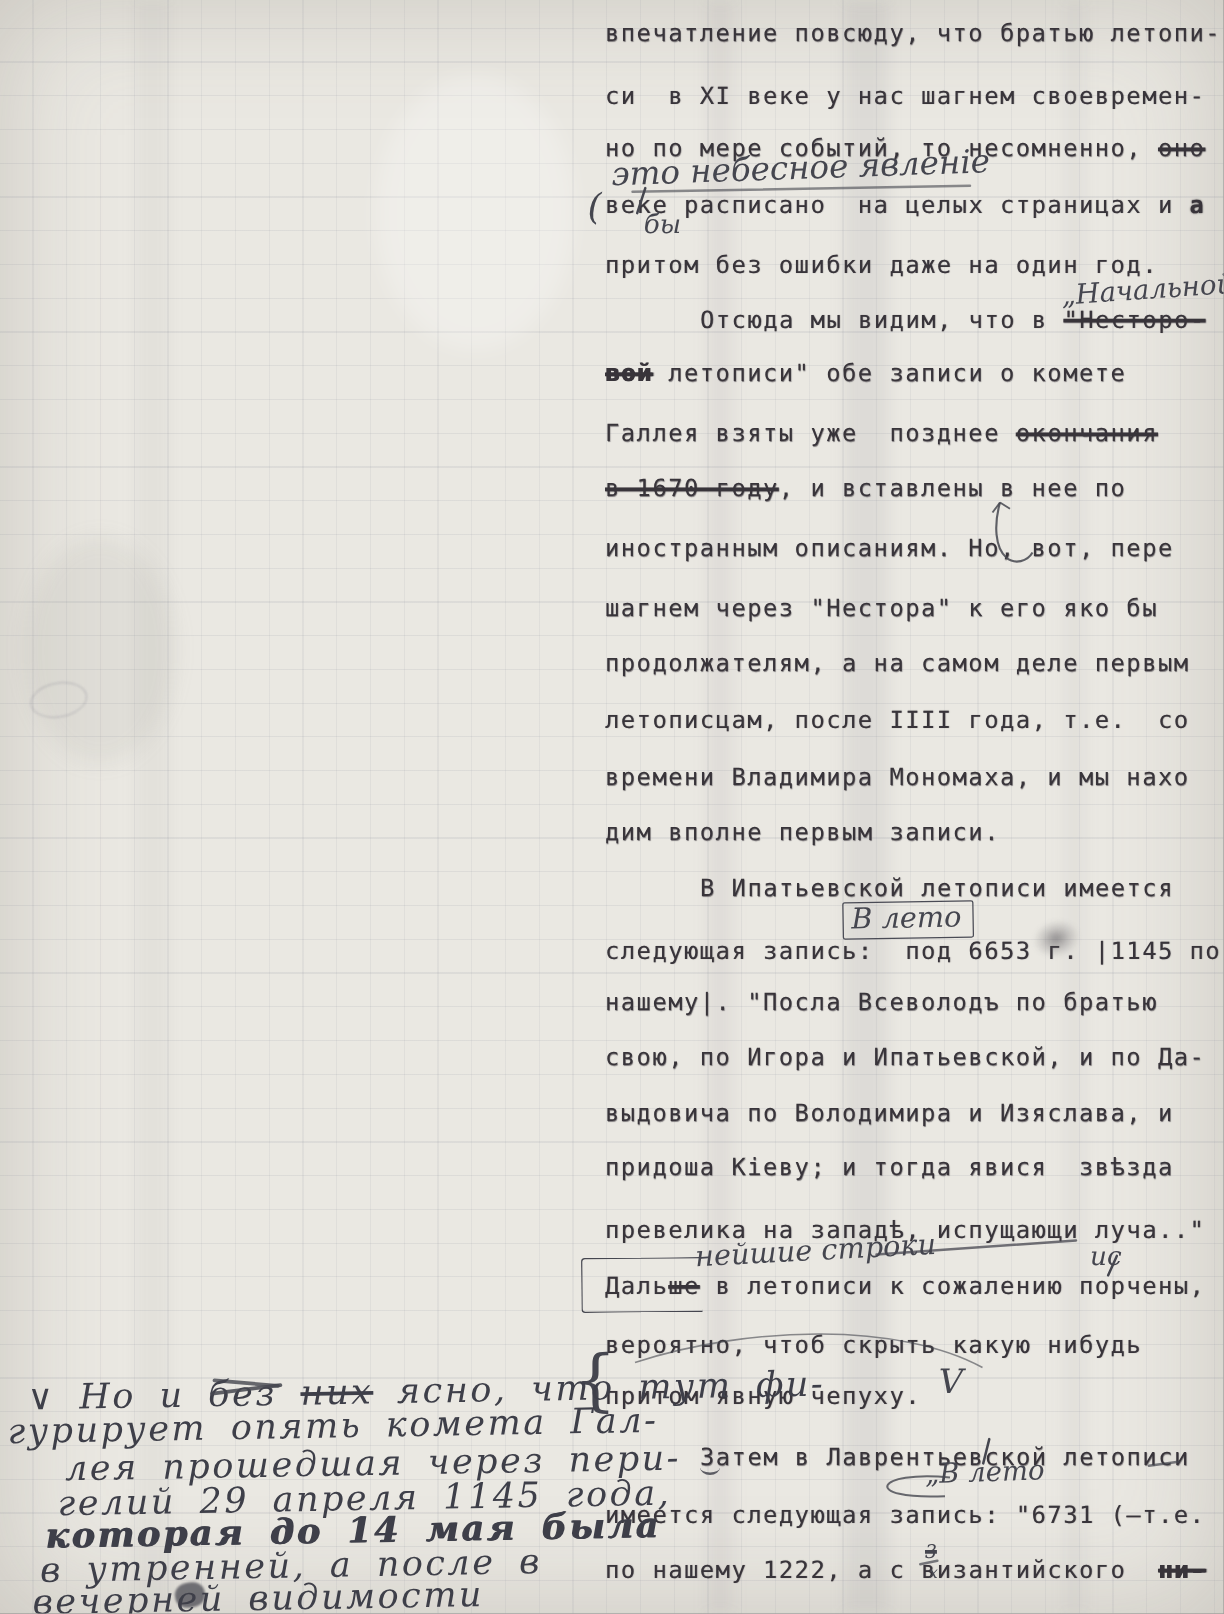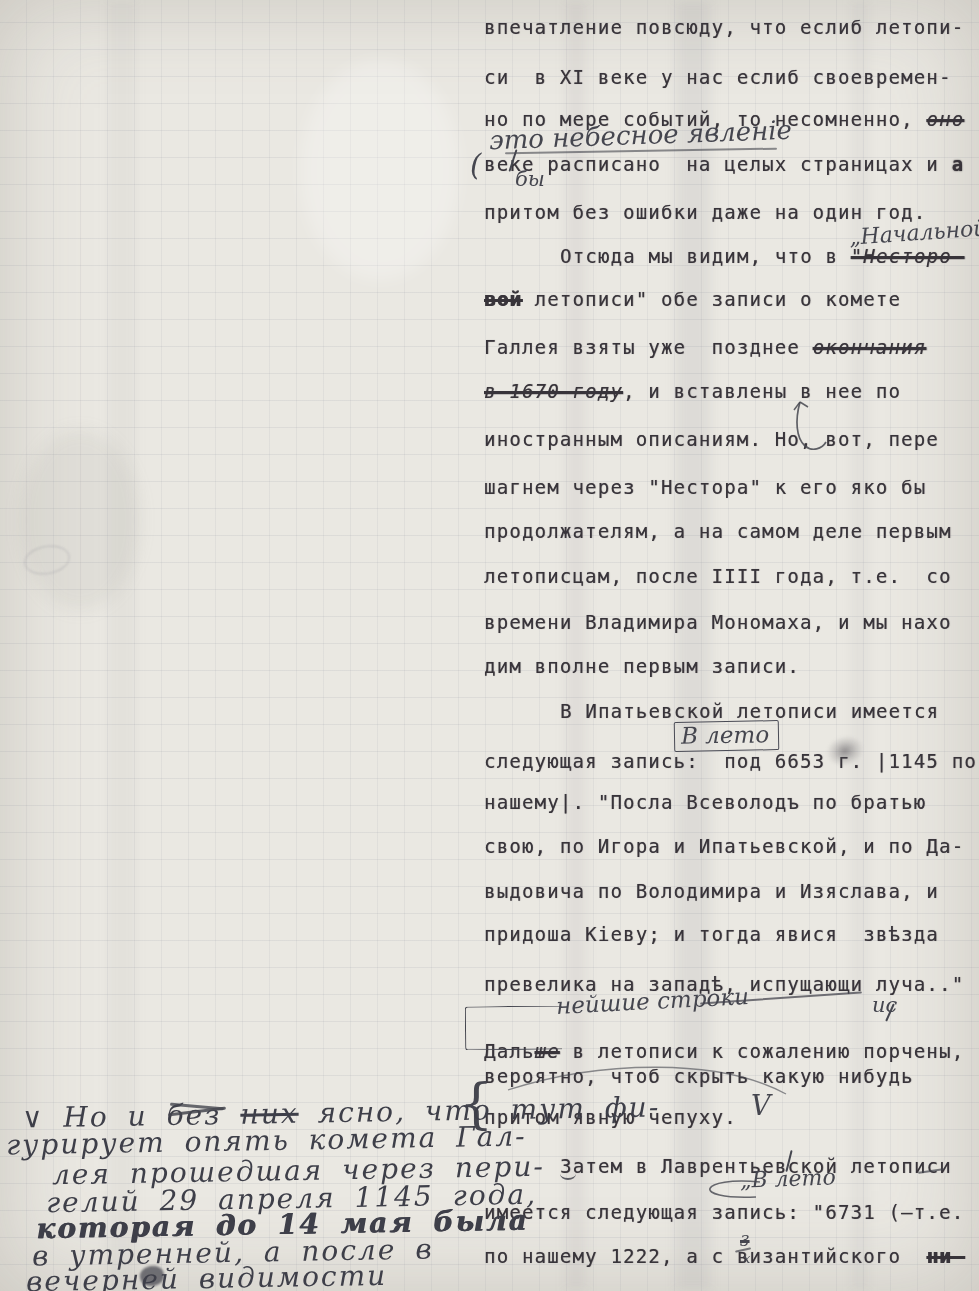--- a/index.html
+++ b/index.html
@@ -8,21 +8,21 @@
   .grid{position:absolute;inset:0;pointer-events:none;
         background-image:
           repeating-linear-gradient(0deg, transparent 0 26px, rgba(130,135,150,.13) 26px 27px),
           repeating-linear-gradient(90deg, transparent 0 26px, rgba(130,135,150,.10) 26px 27px);}
   .streak{position:absolute;top:0;bottom:0;filter:blur(6px);pointer-events:none;}
   .smear{position:absolute;filter:blur(8px);pointer-events:none;}
   
   .tl{position:absolute;left:484px;width:496px;font-size:19px;letter-spacing:1.2px;color:#38343a;
       white-space:pre;text-shadow:.4px .4px .7px rgba(56,52,58,.6);}
   .ind{padding-left:76px;}
-  .st{text-decoration:line-through;text-decoration-thickness:2.5px;font-style:italic;}
+  .st{text-decoration:line-through;text-decoration-thickness:2.5px;}
   .sth{text-decoration:line-through;text-decoration-thickness:3px;font-weight:bold;text-shadow:1px 0 0 currentColor;}
   .bsm{font-weight:bold;text-shadow:0 0 1.5px currentColor;}
   
   .hw{position:absolute;font-family:"DejaVu Serif",serif;font-style:italic;color:#45464f;white-space:pre;}
   .mline{position:absolute;font-family:"DejaVu Serif",serif;font-style:italic;font-size:28px;
          color:#3e3f49;white-space:pre;letter-spacing:2px;word-spacing:8px;}
   .heavy{font-weight:bold;text-shadow:.8px 0 0 currentColor;}
   .mst{text-decoration:line-through;text-decoration-thickness:2.5px;}
   .sline{position:absolute;background:#45464f;height:2px;border-radius:2px;}
   .vslash{position:absolute;background:#45464f;width:2px;border-radius:2px;}
@@ -38,43 +38,43 @@
   <div class="grid"></div>
 
   <div class="streak" style="left:566px;width:20px;background:rgba(118,115,124,.09);"></div>
   <div class="streak" style="left:676px;width:34px;background:rgba(118,115,124,.11);"></div>
   <div class="streak" style="left:852px;width:16px;background:rgba(118,115,124,.07);"></div>
   <div class="streak" style="left:108px;width:28px;background:rgba(118,115,124,.06);"></div>
   <div class="smear" style="left:20px;top:430px;width:120px;height:180px;background:rgba(140,138,132,.10);border-radius:50%;"></div>
   <div class="smear" style="left:300px;top:60px;width:160px;height:220px;background:rgba(255,255,255,.25);border-radius:50%;"></div>
 
   <div>
-    <div class="tl" style="top:16px"><span>впечатление повсюду, что еслиб летопи-</span></div>
-    <div class="tl" style="top:66px"><span>си  в XI веке у нас еслиб своевремен-</span></div>
+    <div class="tl" style="top:16px"><span>впечатление повсюду, что братью летопи-</span></div>
+    <div class="tl" style="top:66px"><span>си  в XI веке у нас шагнем своевремен-</span></div>
     <div class="tl" style="top:108px"><span>но по мере событий, то несомненно, </span><span class="st">оно</span></div>
     <div class="tl" style="top:153px"><span>веке</span><span> расписано  на целых страницах и </span><span class="bsm">а</span></div>
     <div class="tl" style="top:201px"><span>притом без ошибки даже на один год.</span></div>
     <div class="tl ind" style="top:245px"><span>Отсюда мы видим, что в </span><span class="st">"Несторо-</span></div>
     <div class="tl" style="top:288px"><span class="sth">вой</span><span> летописи" обе записи о комете</span></div>
     <div class="tl" style="top:336px"><span>Галлея взяты уже  позднее </span><span class="st">окончания</span></div>
     <div class="tl" style="top:380px"><span class="st">в 1670 году</span><span>, и вставлены в нее по</span></div>
     <div class="tl" style="top:428px"><span>иностранным описаниям. Но, вот, пере</span></div>
     <div class="tl" style="top:476px"><span>шагнем через "Нестора" к его яко бы</span></div>
     <div class="tl" style="top:520px"><span>продолжателям, а на самом деле первым</span></div>
     <div class="tl" style="top:565px"><span>летописцам, после IIII года, т.е.  со</span></div>
     <div class="tl" style="top:611px"><span>времени Владимира Мономаха, и мы нахо</span></div>
     <div class="tl" style="top:655px"><span>дим вполне первым записи.</span></div>
     <div class="tl ind" style="top:700px"><span>В Ипатьевской летописи имеется</span></div>
     <div class="tl" style="top:750px"><span>следующая запись:  под 6653 г. |1145 по</span></div>
     <div class="tl" style="top:791px"><span>нашему|. "Посла Всеволодъ по братью</span></div>
     <div class="tl" style="top:835px"><span>свою, по Игора и Ипатьевской, и по Да-</span></div>
     <div class="tl" style="top:880px"><span>выдовича по Володимира и Изяслава, и</span></div>
     <div class="tl" style="top:923px"><span>придоша Кіеву; и тогда явися  звѣзда</span></div>
     <div class="tl" style="top:973px"><span>превелика на западѣ, испущающи луча.."</span></div>
-    <div class="tl" style="top:1040px"><span>Даль</span><span class="st">ше</span><span> в летописи к сожалению порчены,</span></div>
+    <div class="tl" style="top:1018px"><span>Даль</span><span class="st">ше</span><span> в летописи к сожалению порчены,</span></div>
     <div class="tl" style="top:1065px"><span>вероятно, чтоб скрыть какую нибудь</span></div>
     <div class="tl" style="top:1106px"><span>притом явную чепуху.</span></div>
     <div class="tl ind" style="top:1155px"><span>Затем в Лаврентьевской летописи</span></div>
     <div class="tl" style="top:1201px"><span>имеется следующая запись: "6731 (—т.е.</span></div>
     <div class="tl" style="top:1245px"><span>по нашему 1222</span><span>, а с византийского  </span><span class="sth">ни-</span></div>
   </div>
 
   <div class="hw" style="left:489px;top:120px;font-size:26px;transform:rotate(-2deg);">это небесное явленіе</div>
   <div class="sline" style="left:505px;top:150px;width:272px;height:1.5px;transform:rotate(-1deg);opacity:.6;"></div>
   <div class="hw" style="left:470px;top:148px;font-size:29px;">(</div>

